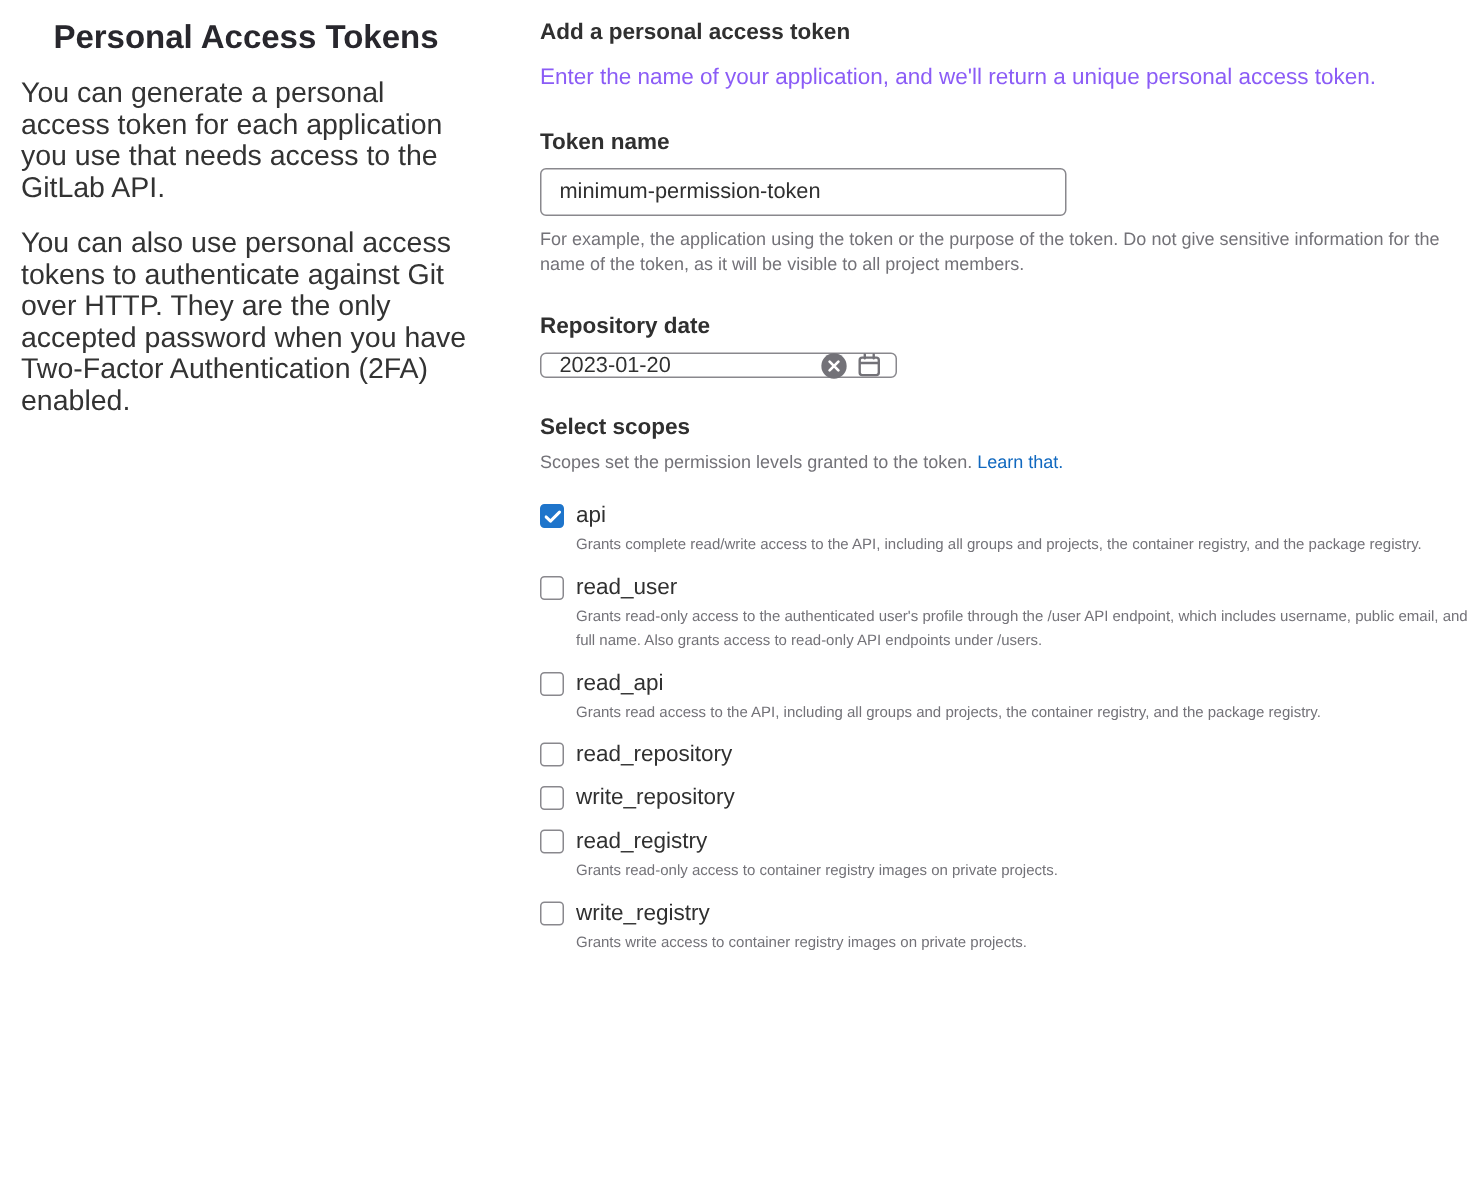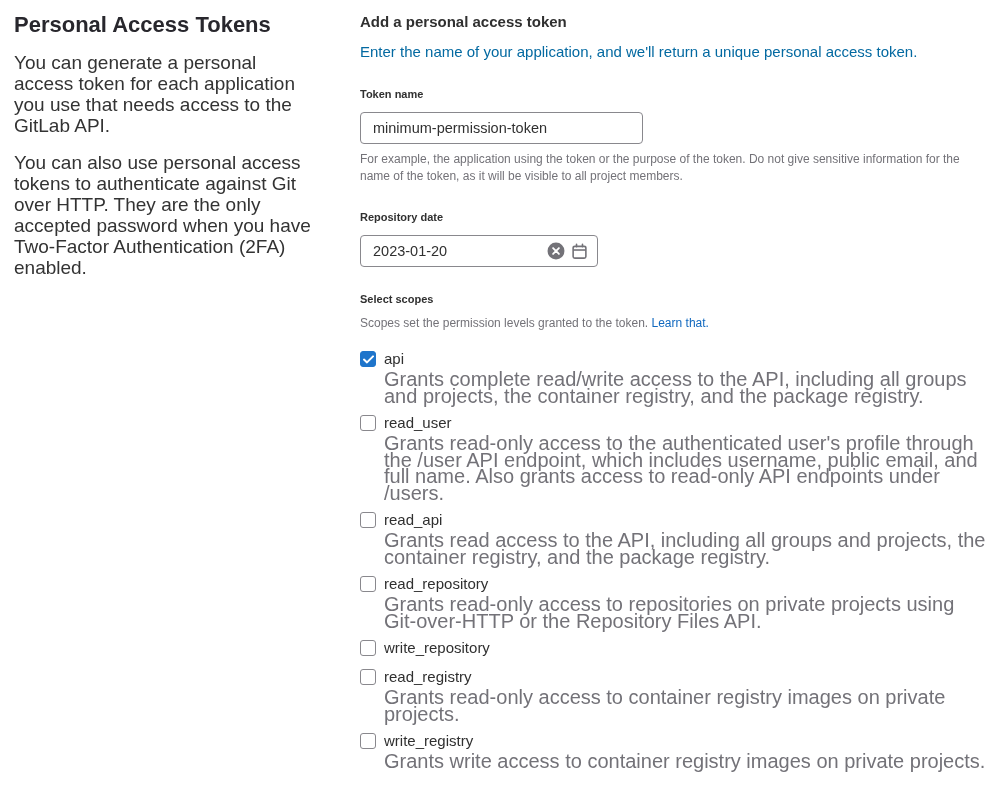--- a/index.html
+++ b/index.html
@@ -22,20 +22,21 @@
     width: 300px;
     margin-right: 29px;
     flex-shrink: 0;
   }
   .left-col h1 {
     margin: 0 0 14px 0;
     font-size: 22px;
     font-weight: 700;
     line-height: 26px;
     color: #28272d;
+    text-align: center;
   }
   .left-col p {
     margin: 0 0 16px 0;
     font-size: 19px;
     line-height: 21px;
     color: #333333;
   }
   
   .right-col {
     width: 643px;
@@ -45,33 +46,33 @@
     margin: 0;
     font-size: 15px;
     font-weight: 700;
     line-height: 19px;
     color: #303030;
   }
   .sub {
     margin: 11px 0 0 0;
     font-size: 15px;
     line-height: 20px;
-    color: #0369a1;
+    color: #8b5cf6;
   }
   .form-group { margin-top: 23px; }
   .field-label {
     display: block;
-    font-size: 11px;
+    font-size: 15px;
     font-weight: 700;
     line-height: 19px;
     color: #303030;
   }
   .text-input {
     margin-top: 8px;
-    width: 283px;
+    width: 351px;
     height: 32px;
     box-sizing: border-box;
     border: 1px solid #89888d;
     border-radius: 4px;
     padding: 0 12px;
     font-family: "Liberation Sans", sans-serif;
     font-size: 14.5px;
     color: #303030;
     outline: none;
     background: #fff;
@@ -79,21 +80,21 @@
   .help {
     margin: 7px 0 0 0;
     font-size: 12px;
     line-height: 17px;
     color: #737278;
     max-width: 627px;
   }
   .date-field {
     margin-top: 8px;
     width: 238px;
-    height: 32px;
+    height: 17px;
     box-sizing: border-box;
     border: 1px solid #89888d;
     border-radius: 4px;
     background: #fff;
     display: flex;
     align-items: center;
     padding-right: 9px;
   }
   .date-input {
     flex: 1;
@@ -137,21 +138,21 @@
   }
   .scope-body { margin-left: 8px; }
   .scope-label {
     font-size: 15px;
     line-height: 20px;
     color: #303030;
     cursor: pointer;
   }
   .scope-desc {
     margin-top: 2px;
-    font-size: 20px;
+    font-size: 10px;
     line-height: 16.5px;
     color: #737278;
     max-width: 616px;
   }
 </style>
 </head>
 <body>
 
 <div class="container">
 
@@ -218,21 +219,20 @@
             <span class="checkbox"></span>
             <div class="scope-body">
               <div class="scope-label">read_api</div>
               <div class="scope-desc">Grants read access to the API, including all groups and projects, the container registry, and the package registry.</div>
             </div>
           </div>
           <div class="scope-row">
             <span class="checkbox"></span>
             <div class="scope-body">
               <div class="scope-label">read_repository</div>
-              <div class="scope-desc">Grants read-only access to repositories on private projects using Git-over-HTTP or the Repository Files API.</div>
             </div>
           </div>
           <div class="scope-row">
             <span class="checkbox"></span>
             <div class="scope-body">
               <div class="scope-label">write_repository</div>
             </div>
           </div>
           <div class="scope-row">
             <span class="checkbox"></span>

